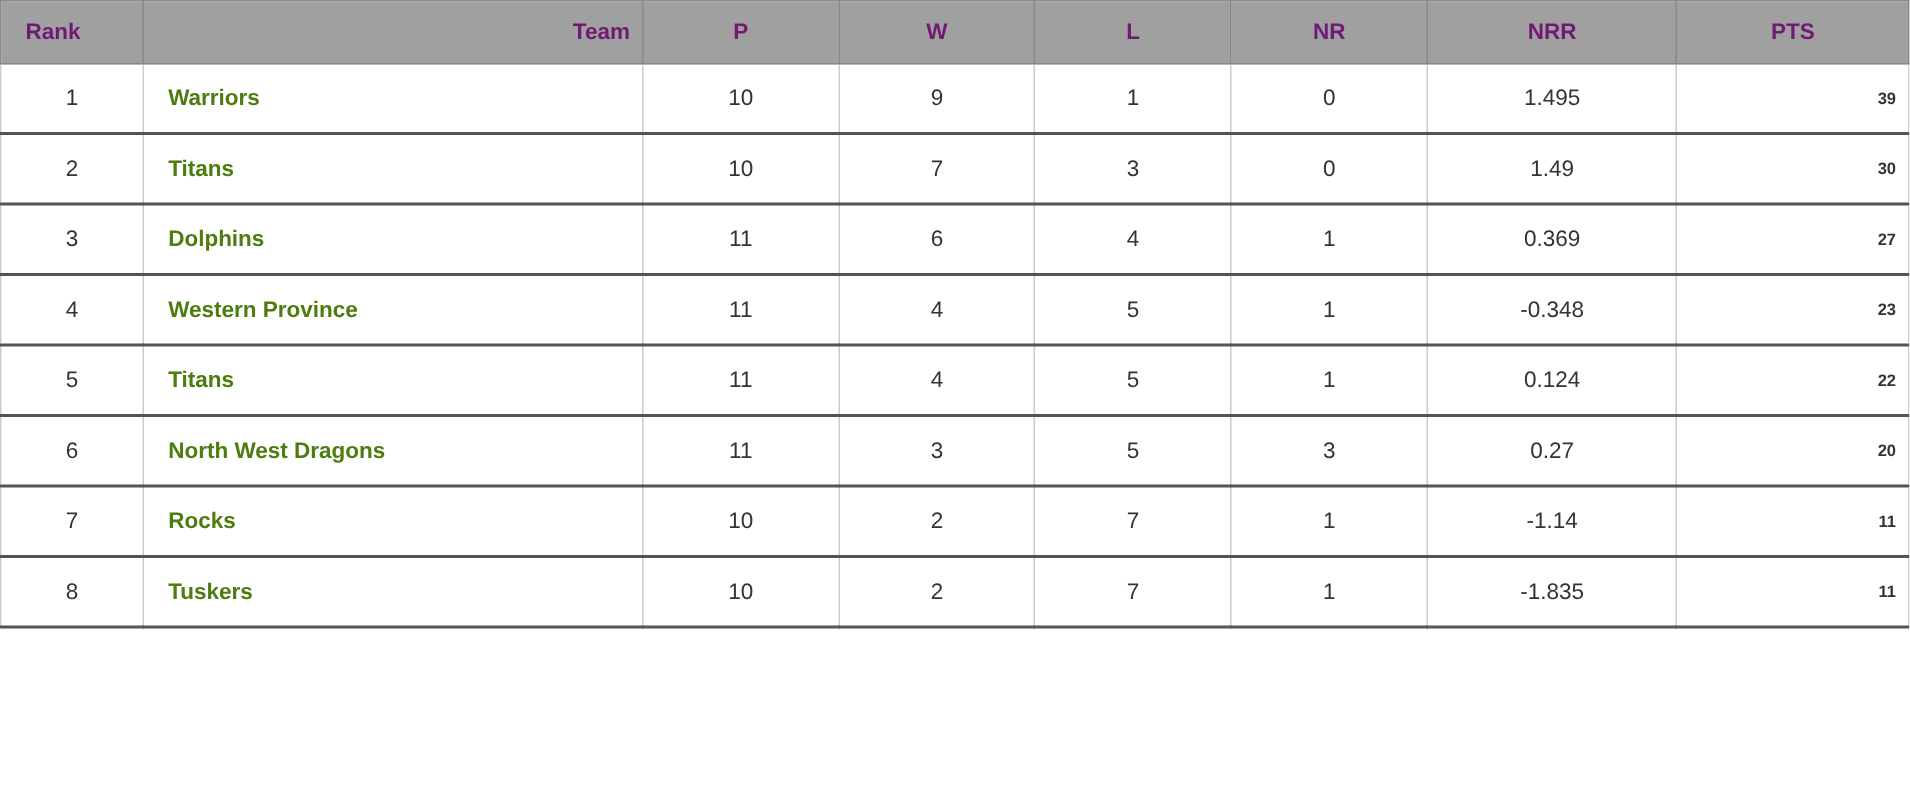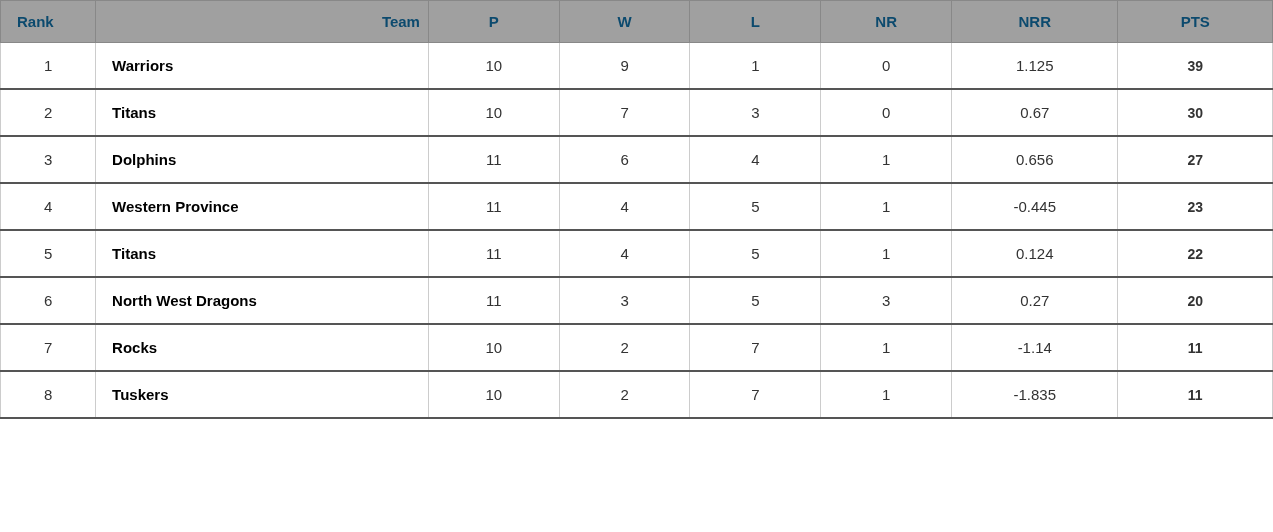--- a/index.html
+++ b/index.html
@@ -25,21 +25,21 @@
       border-collapse: collapse;
     }
 
     thead tr {
       background-color: #a0a0a0;
     }
 
     thead th {
       padding: 12px 8px;
       text-align: center;
-      color: #0c4a6e;
+      color: #701a75;
       font-weight: bold;
       font-size: 15px;
       border: 1px solid #888888;
     }
 
     thead th.team-col {
       text-align: right;
       padding-left: 16px;
     }
 
@@ -70,26 +70,27 @@
       text-align: center;
       font-size: 15px;
       color: #333333;
     }
 
     tbody td.team-cell {
       text-align: left;
       padding-left: 16px;
       font-weight: bold;
       font-size: 15px;
-      color: #000000;
+      color: #4d7c0f;
     }
 
     tbody td.pts-cell {
       font-weight: bold;
-      font-size: 14px;
+      font-size: 11px;
+      text-align: right;
     }
 
     .col-rank { width: 80px; }
     .col-team { width: 280px; }
     .col-p    { width: 110px; }
     .col-w    { width: 110px; }
     .col-l    { width: 110px; }
     .col-nr   { width: 110px; }
     .col-nrr  { width: 140px; }
     .col-pts  { width: 130px; }
@@ -112,51 +113,51 @@
       </tr>
     </thead>
     <tbody id="table-body">
     <tr>
           <td class="rank-cell">1</td>
           <td class="team-cell">Warriors</td>
           <td>10</td>
           <td>9</td>
           <td>1</td>
           <td>0</td>
-          <td>1.125</td>
+          <td>1.495</td>
           <td class="pts-cell">39</td>
         </tr>
         <tr>
           <td class="rank-cell">2</td>
           <td class="team-cell">Titans</td>
           <td>10</td>
           <td>7</td>
           <td>3</td>
           <td>0</td>
-          <td>0.67</td>
+          <td>1.49</td>
           <td class="pts-cell">30</td>
         </tr>
         <tr>
           <td class="rank-cell">3</td>
           <td class="team-cell">Dolphins</td>
           <td>11</td>
           <td>6</td>
           <td>4</td>
           <td>1</td>
-          <td>0.656</td>
+          <td>0.369</td>
           <td class="pts-cell">27</td>
         </tr>
         <tr>
           <td class="rank-cell">4</td>
           <td class="team-cell">Western Province</td>
           <td>11</td>
           <td>4</td>
           <td>5</td>
           <td>1</td>
-          <td>-0.445</td>
+          <td>-0.348</td>
           <td class="pts-cell">23</td>
         </tr>
         <tr>
           <td class="rank-cell">5</td>
           <td class="team-cell">Titans</td>
           <td>11</td>
           <td>4</td>
           <td>5</td>
           <td>1</td>
           <td>0.124</td>

